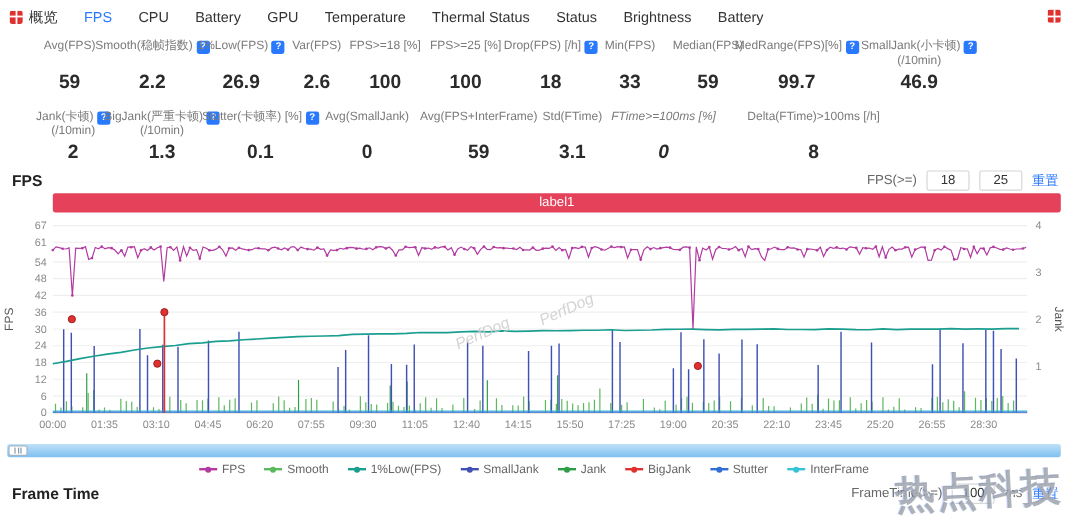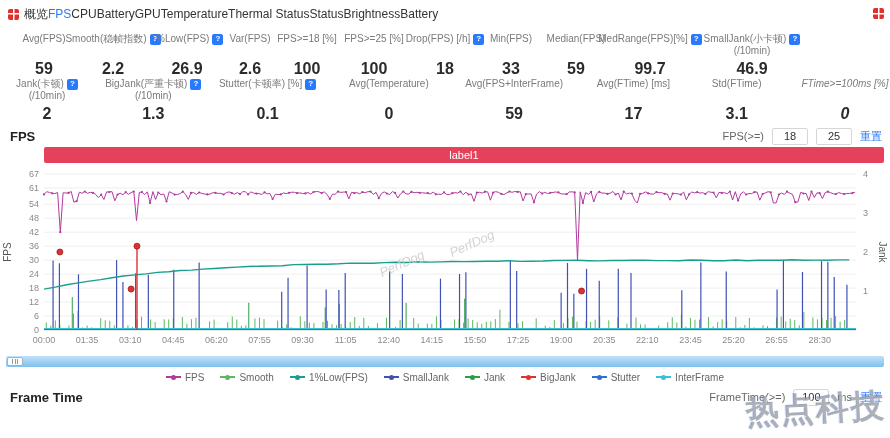--- a/index.html
+++ b/index.html
@@ -1,28 +1,28 @@
 <!DOCTYPE html>
 <html style="--accent: #2979ff; --banner: #e5415a; --navred: #e03131;"><head>
 <meta charset="utf-8">
 <style>
   html,body{margin:0;padding:0;}
   body{width:890px;height:438px;background:#fff;overflow:hidden;position:relative;
        font-family:"Liberation Sans","DejaVu Sans",sans-serif;color:#333;}
-  .nav{display:flex;align-items:center;height:28px;padding:0 8px;font-size:12px;position:relative;}
+  .nav{display:flex;align-items:center;height:28px;padding:0 8px;gap:22px;font-size:12px;position:relative;}
   .nav-item{display:flex;align-items:center;gap:5px;cursor:pointer;white-space:nowrap;}
   .nav-item.active{color:var(--accent);}
   .grid-icon{display:inline-block;width:11px;height:11px;border-radius:2px;
      background:linear-gradient(#fff,#fff) 50% 0/1.5px 100% no-repeat,
                 linear-gradient(#fff,#fff) 0 50%/100% 1.5px no-repeat,
                 var(--navred);}
   .right-icon{position:absolute;right:6px;top:8px;}
-  .stats{display:flex;padding-left:12px;}
+  .stats{display:flex;padding-left:26px;}
   #stats-row1{margin-top:5px;}
-  #stats-row2{justify-content:space-between;}
+  #stats-row2{margin-top:14px;}
   .stat{display:flex;flex-direction:column;align-items:center;flex:0 0 auto;}
   .lblwrap{height:24px;display:flex;flex-direction:column;align-items:center;justify-content:flex-start;}
   .lbl{font-size:10px;color:#7a7a7a;line-height:12px;display:flex;align-items:center;gap:3px;white-space:nowrap;}
   .help{display:inline-flex;align-items:center;justify-content:center;width:11px;height:11px;border-radius:2px;
         background:var(--accent);color:#fff;font-size:8px;font-weight:bold;cursor:pointer;}
   .val{font-size:16px;font-weight:bold;color:#2b2b2b;margin-top:3px;}
   .section-header{display:flex;justify-content:space-between;align-items:center;padding:0 8px 0 10px;height:18px;margin-top:4px;}
   .sec-title{font-size:13px;font-weight:bold;color:#222;}
   .controls{display:flex;align-items:center;gap:8px;font-size:11px;color:#666;}
   .thr{width:34px;height:15px;border:1px solid #d6d6d6;border-radius:2px;text-align:center;font-size:11px;color:#333;
@@ -210,56 +210,56 @@
         <div class="lbl">
           <span>Stutter(卡顿率) [%]</span>
           <span class="help">?</span>
         </div>
       </div>
       <div class="val">0.1</div>
     </div>
     <div class="stat" style="width: 92px;">
       <div class="lblwrap">
         <div class="lbl">
-          <span>Avg(Temperature)</span>
+          <span>Avg(SmallJank)</span>
         </div>
       </div>
       <div class="val">0</div>
     </div>
     <div class="stat" style="width: 94px;">
       <div class="lblwrap">
         <div class="lbl">
           <span>Avg(FPS+InterFrame)</span>
         </div>
       </div>
       <div class="val">59</div>
     </div>
-    <div class="stat" style="width: 80px;">
-      <div class="lblwrap">
-        <div class="lbl">
-          <span>Avg(FTime) [ms]</span>
-        </div>
-      </div>
-      <div class="val">17</div>
-    </div>
     <div class="stat" style="width: 62px;">
       <div class="lblwrap">
         <div class="lbl">
           <span>Std(FTime)</span>
         </div>
       </div>
       <div class="val">3.1</div>
     </div>
     <div class="stat" style="width: 90px; font-style: italic;">
       <div class="lblwrap">
         <div class="lbl">
           <span>FTime&gt;=100ms [%]</span>
         </div>
       </div>
       <div class="val">0</div>
+    </div>
+    <div class="stat" style="width: 160px;">
+      <div class="lblwrap">
+        <div class="lbl">
+          <span>Delta(FTime)&gt;100ms [/h]</span>
+        </div>
+      </div>
+      <div class="val">8</div>
     </div>
   </div>
 
 <div class="section-header">
   <span class="sec-title">FPS</span>
   <div class="controls">
     <span>FPS(&gt;=)</span>
     <input class="thr" value="18" style="">
     <input class="thr" value="25" style="">
     <span class="reset">重置</span>

